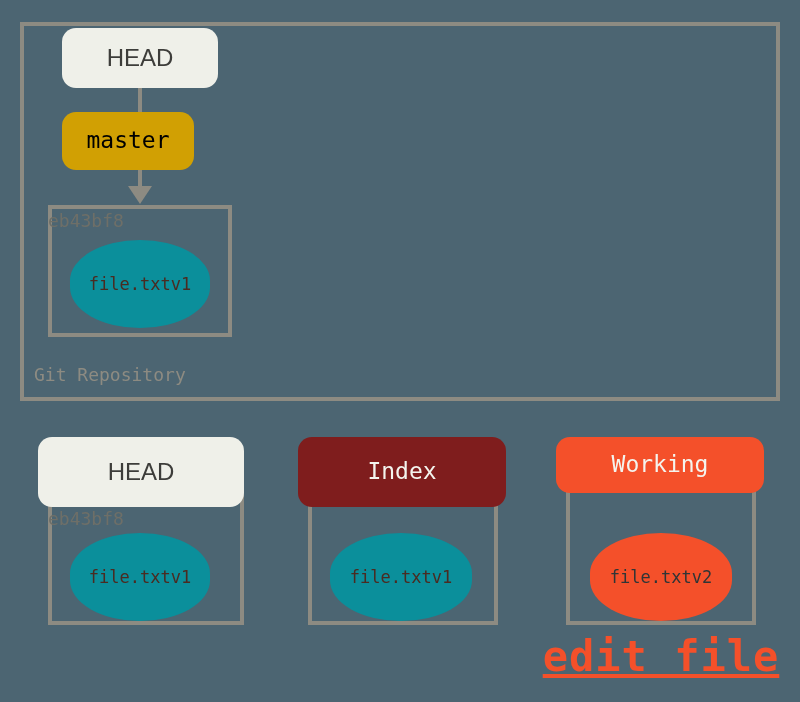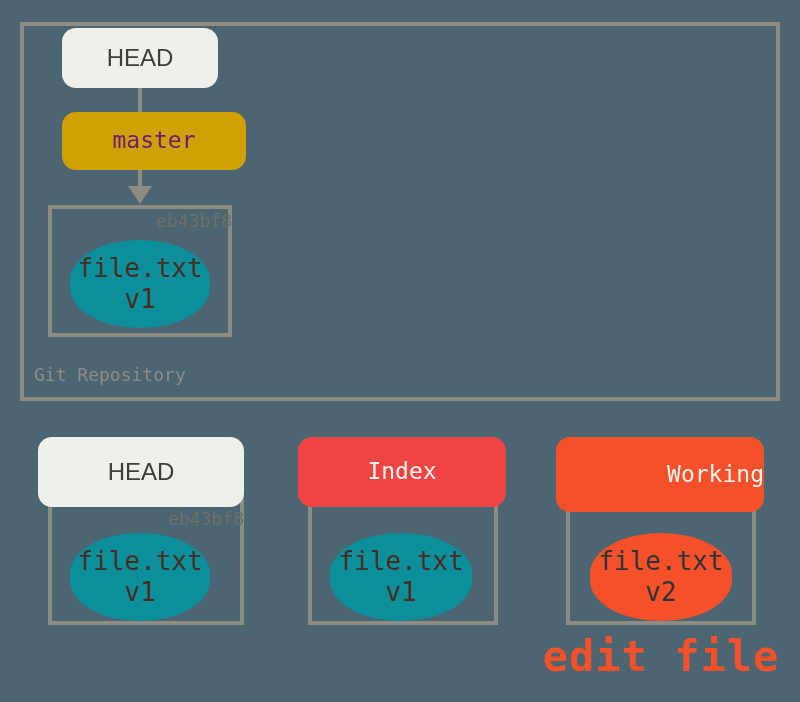--- a/index.html
+++ b/index.html
@@ -44,23 +44,23 @@
   .box-head-top {
     left: 62px; top: 28px;
     width: 156px; height: 60px;
     background: #eff0e9;
     color: #3d3d3a;
     font-family: "Liberation Sans", "DejaVu Sans", sans-serif;
     font-size: 24px;
   }
   .box-master {
     left: 62px; top: 112px;
-    width: 184px; height: 58px;
+    width: 132px; height: 58px;
     background: #d1a003;
-    color: #701a75;
+    color: #000000;
     font-size: 23px;
   }
 
   
   .conn-line {
     background: #8d8b82;
     width: 4px;
   }
   .conn-head-master {
     left: 138px; top: 88px;
@@ -83,35 +83,34 @@
     border: 4px solid #8d8b82;
     background: transparent;
   }
   .commit-box-repo {
     left: 48px; top: 205px;
     width: 184px; height: 132px;
   }
   .hash {
     font-size: 18px;
     color: #6e6f68;
-    text-align: right;
+    text-align: left;
     white-space: nowrap;
-    padding-left: 36px;
   }
   .hash-repo { left: 48px; top: 210px; width: 184px; }
 
   .blob {
     border-radius: 50% / 46%;
     display: flex;
-    flex-direction: column;
+    flex-direction: row;
     align-items: center;
     justify-content: center;
     text-align: center;
     line-height: 1.18;
-    font-size: 26px;
+    font-size: 17px;
   }
   .blob-teal { background: #0b8f9b; color: #4a2b21; }
   .blob-orange { background: #f4502a; color: #2f3536; }
   .blob-repo { left: 70px; top: 240px; width: 140px; height: 88px; }
 
   
   .col-box {
     border: 4px solid #8d8b82;
     background: transparent;
   }
@@ -123,48 +122,48 @@
     left: 38px; top: 437px;
     width: 206px; height: 70px;
     background: #eff0e9;
     color: #3d3d3a;
     font-family: "Liberation Sans", "DejaVu Sans", sans-serif;
     font-size: 24px;
   }
   .hdr-index {
     left: 298px; top: 437px;
     width: 208px; height: 70px;
-    background: #ef4444;
+    background: #7f1d1d;
     color: #f4f4ee;
     font-size: 23px;
   }
   .hdr-wd {
     left: 556px; top: 437px;
-    width: 208px; height: 75px;
+    width: 208px; height: 56px;
     background: #f4502a;
     color: #f4f4ee;
     font-size: 23px;
-    justify-content: flex-end;
   }
 
   .hash-head { left: 48px; top: 508px; width: 196px; }
 
   .blob-head  { left: 70px; top: 533px; width: 140px; height: 88px; }
   .blob-index { left: 330px; top: 533px; width: 142px; height: 88px; }
   .blob-wd    { left: 590px; top: 533px; width: 142px; height: 88px; }
 
   .edit-file {
     left: 536px; top: 632px;
     width: 250px;
     color: #f4502a;
     font-size: 42px;
     font-weight: bold;
     text-align: center;
     letter-spacing: 1px;
     white-space: nowrap;
+    text-decoration: underline;
   }
   .blob-line { display: block; }
 </style>
 </head>
 <body>
 
 <div id="canvas">
 
   <div class="abs repo-frame"></div>
 

